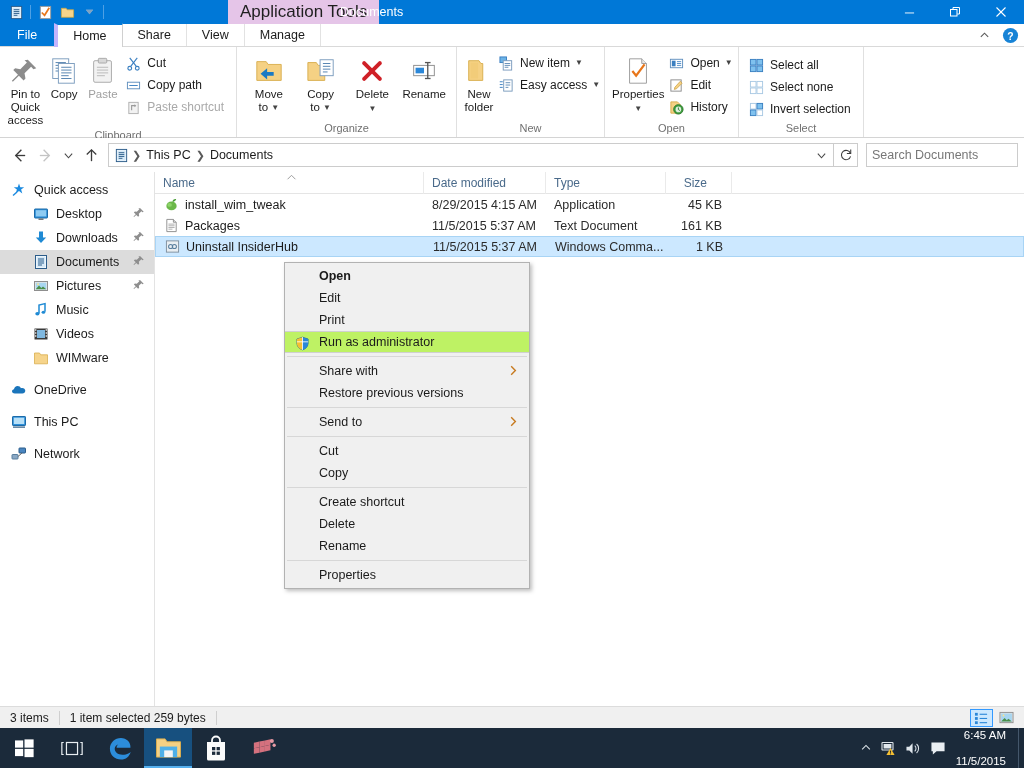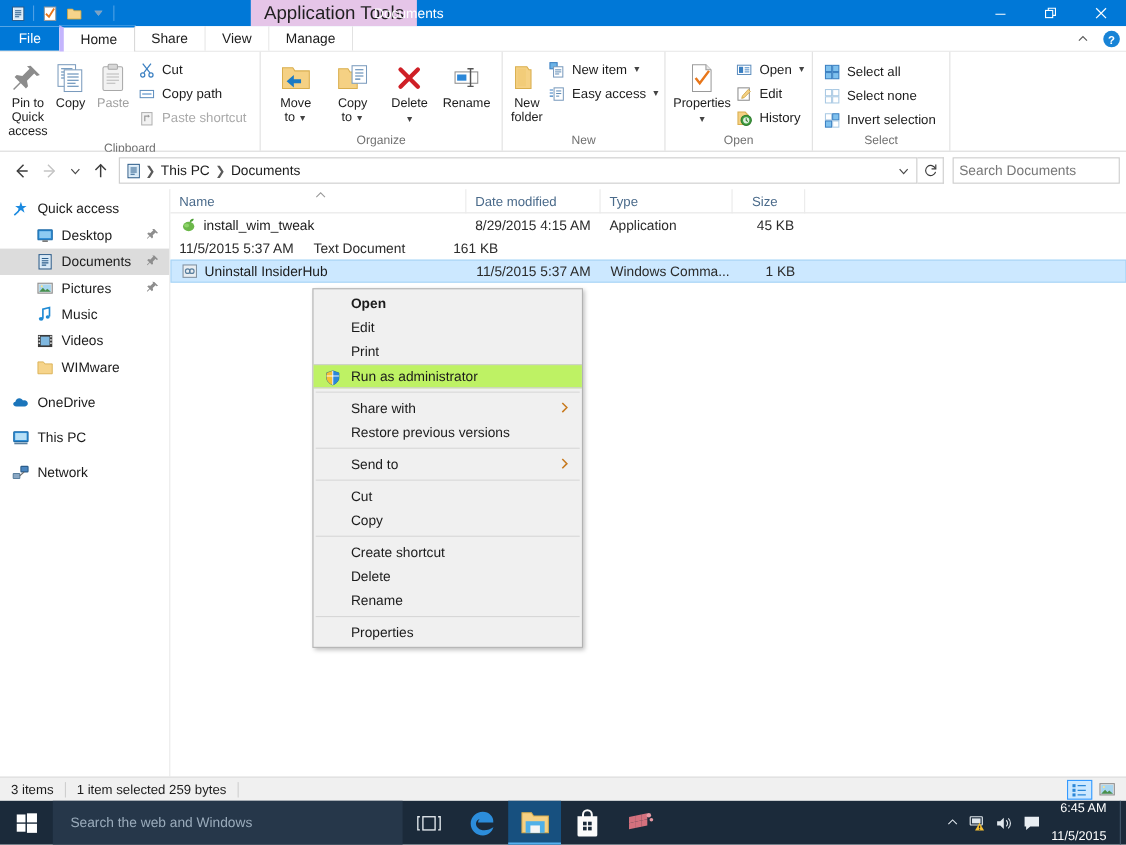--- a/index.html
+++ b/index.html
@@ -661,20 +661,33 @@
               <rect x="5.5" y="12.5" width="5" height="1.4" fill="#6b6b6b"></rect>
             </svg>
         </span>
         <span>Desktop</span>
         <span class="pin">
           <svg width="12" height="12" viewBox="0 0 14 14">
               <path d="M8.5 1.5 L12.5 5.5 L11 6.2 L9.8 5 L6.8 8 L7.2 10.2 L6 11.4 L3.8 9.2 L1.2 11.8 L0.6 11.2 L3.2 8.6 L1 6.4 L2.2 5.2 L4.4 5.6 L7.4 2.6 L6.2 1.4 z" fill="#8e8e8e"></path>
             </svg>
         </span>
       </div>
+      <div class="navitem indent">
+        <span class="ic">
+          <svg width="16" height="16" viewBox="0 0 16 16">
+              <path d="M6 1.5 h4 v6 h3.2 L8 13 L2.8 7.5 H6 z" fill="#1f8ad4"></path>
+            </svg>
+        </span>
+        <span>Downloads</span>
+        <span class="pin">
+          <svg width="12" height="12" viewBox="0 0 14 14">
+              <path d="M8.5 1.5 L12.5 5.5 L11 6.2 L9.8 5 L6.8 8 L7.2 10.2 L6 11.4 L3.8 9.2 L1.2 11.8 L0.6 11.2 L3.2 8.6 L1 6.4 L2.2 5.2 L4.4 5.6 L7.4 2.6 L6.2 1.4 z" fill="#8e8e8e"></path>
+            </svg>
+        </span>
+      </div>
       <div class="navitem indent selected">
         <span class="ic">
           <svg width="16" height="16" viewBox="0 0 16 16">
               <rect x="2.5" y="1.5" width="11" height="13" fill="#fff" stroke="#2b5c8a"></rect>
               <rect x="3.5" y="2.5" width="9" height="11" fill="#d6e9f7"></rect>
               <g stroke="#2b5c8a" stroke-width="1">
                 <line x1="5" y1="5" x2="11" y2="5"></line>
                 <line x1="5" y1="7" x2="11" y2="7"></line>
                 <line x1="5" y1="9" x2="11" y2="9"></line>
                 <line x1="5" y1="11" x2="9" y2="11"></line>
@@ -796,20 +809,35 @@
               </svg>
           </span>
           <span>install_wim_tweak</span>
         </div>
         <div class="cell c-date">8/29/2015 4:15 AM</div>
         <div class="cell c-type">Application</div>
         <div class="cell c-size">45 KB</div>
       </div>
 
       <div class="row">
+        <div class="cell c-name">
+          <span class="ic">
+            <svg width="15" height="15" viewBox="0 0 16 16">
+                <path d="M3 1.5 h7 l3 3 v10 H3 z" fill="#fff" stroke="#8e8e8e"></path>
+                <path d="M10 1.5 v3 h3" fill="#e4e4e4" stroke="#8e8e8e"></path>
+                <g stroke="#9a9a9a" stroke-width="0.8">
+                  <line x1="4.7" y1="6.5" x2="11.3" y2="6.5"></line>
+                  <line x1="4.7" y1="8.3" x2="11.3" y2="8.3"></line>
+                  <line x1="4.7" y1="10.1" x2="11.3" y2="10.1"></line>
+                  <line x1="4.7" y1="11.9" x2="9" y2="11.9"></line>
+                </g>
+              </svg>
+          </span>
+          <span>Packages</span>
+        </div>
         <div class="cell c-date">11/5/2015 5:37 AM</div>
         <div class="cell c-type">Text Document</div>
         <div class="cell c-size">161 KB</div>
       </div>
 
       <div class="row selected">
         <div class="cell c-name">
           <span class="ic">
             <svg width="15" height="15" viewBox="0 0 16 16">
                 <rect x="1.5" y="2" width="13" height="12" fill="#e9eef2" stroke="#7f8f9e"></rect>
@@ -909,23 +937,20 @@
     <div class="startbtn">
       <svg width="19" height="19" viewBox="0 0 20 20">
           <g fill="#ffffff">
             <rect x="0" y="1.5" width="8.6" height="7.6"></rect>
             <rect x="10" y="0.4" width="9.6" height="8.7"></rect>
             <rect x="0" y="10.4" width="8.6" height="7.6"></rect>
             <rect x="10" y="10.4" width="9.6" height="8.7"></rect>
           </g>
         </svg>
     </div>
-    <div class="tsearch">
-      <span>Search the web and Windows</span>
-    </div>
     <div class="tbtn">
       <svg width="24" height="19" viewBox="0 0 26 20">
           <rect x="7" y="3.5" width="12" height="13" fill="none" stroke="#e9eef2" stroke-width="1.3"></rect>
           <path d="M4 3.5 L2 3.5 L2 16.5 L4 16.5" fill="none" stroke="#e9eef2" stroke-width="1.3"></path>
           <path d="M22 3.5 L24 3.5 L24 16.5 L22 16.5" fill="none" stroke="#e9eef2" stroke-width="1.3"></path>
         </svg>
     </div>
     <div class="tbtn">
       <svg width="27" height="27" viewBox="0 0 28 28">
           <path d="M24.5 17.5 C24.5 17.5 21 20.5 16 20.5 C11.2 20.5 8 17.6 8 14.3 C8 11.8 9.8 10.2 11.6 9.8 C10.4 10.8 9.9 12 10 13.2 L24.3 13.2 C24.9 7.5 20.3 3 14.4 3 C8.2 3 3 7.8 3 14.2 C3 20.6 8 25.4 14.6 25.4 C19.6 25.4 23.2 22.2 24.5 17.5 z" fill="#2c8ddb"></path>

